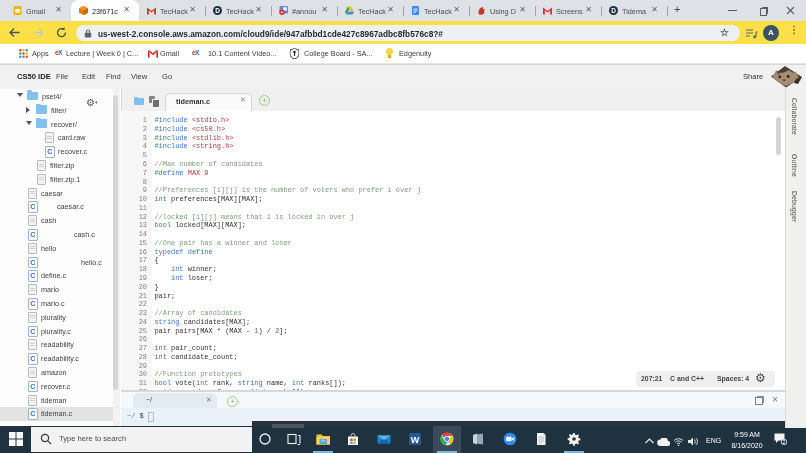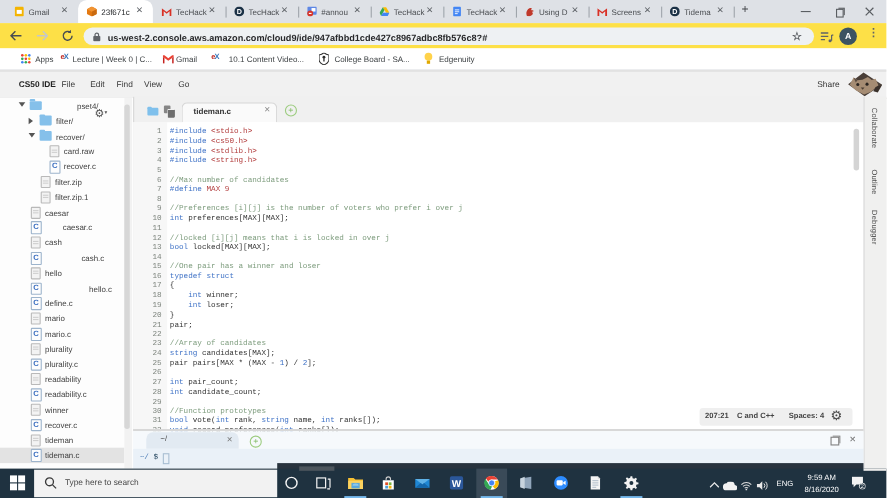--- a/index.html
+++ b/index.html
@@ -257,21 +257,21 @@
   <path d="M14.5 16.5h3.4l-1.7 2.2z" fill="#4a3c32"></path>
   <polygon points="28,16 34,14 30,21 26,20" fill="#3a312b"></polygon>
 </svg>
 
 <div class="a" id="sidebar"></div>
 <div class="a" id="sidesel"></div>
 <div id="tree">
     <div class="trow" style="top:89px;">
       <span class="arw arwD" style="left:17px;"></span>
              <span class="fold" style="left:27px;"></span>
-             <span class="lbl" style="left:42px;margin-left:28px;">pset4/</span>
+             <span class="lbl" style="left:42px;">pset4/</span>
     </div>
     <div class="trow" style="top:102.8px;">
       <span class="arw arwR" style="left:26px;"></span>
              <span class="fold" style="left:36px;"></span>
              <span class="lbl" style="left:51px;">filter/</span>
     </div>
     <div class="trow" style="top:116.6px;">
       <span class="arw arwD" style="left:26px;"></span>
              <span class="fold" style="left:36px;"></span>
              <span class="lbl" style="left:51px;">recover/</span>
@@ -339,21 +339,21 @@
     <div class="trow" style="top:337.4px;">
       <span class="fico" style="left:28px;"></span>
              <span class="lbl" style="left:41px;">readability</span>
     </div>
     <div class="trow" style="top:351.2px;">
       <span class="cico" style="left:28px;">C</span>
              <span class="lbl" style="left:41px;">readability.c</span>
     </div>
     <div class="trow" style="top:365px;">
       <span class="fico" style="left:28px;"></span>
-             <span class="lbl" style="left:41px;">winner</span>
+             <span class="lbl" style="left:41px;">amazon</span>
     </div>
     <div class="trow" style="top:378.8px;">
       <span class="cico" style="left:28px;">C</span>
              <span class="lbl" style="left:41px;">recover.c</span>
     </div>
     <div class="trow" style="top:392.6px;padding-left:33px;">
       <span class="fico" style="left:28px;"></span>
              <span class="lbl" style="left:41px;">tideman</span>
     </div>
     <div class="trow" style="top:406.40000000000003px;">
@@ -417,21 +417,21 @@
 <span class="c">//Max number of candidates</span>
 <span class="k">#define</span> <span class="s">MAX 9</span>
 
 <span class="c">//Preferences [i][j] is the number of voters who prefer i over j</span>
 <span class="k">int</span> preferences[MAX][MAX];
 
 <span class="c">//locked [i][j] means that i is locked in over j</span>
 <span class="k">bool</span> locked[MAX][MAX];
 
 <span class="c">//One pair has a winner and loser</span>
-<span class="k">typedef</span> <span class="k">struct</span>
+<span class="k">typedef</span> <span class="k">define</span>
 {
     <span class="k">int</span> winner;
     <span class="k">int</span> loser;
 }
 pair;
 
 <span class="c">//Array of candidates</span>
 <span class="k">string</span> candidates[MAX];
 pair pairs[MAX * (MAX - <span class="n">1</span>) / <span class="n">2</span>];
 

